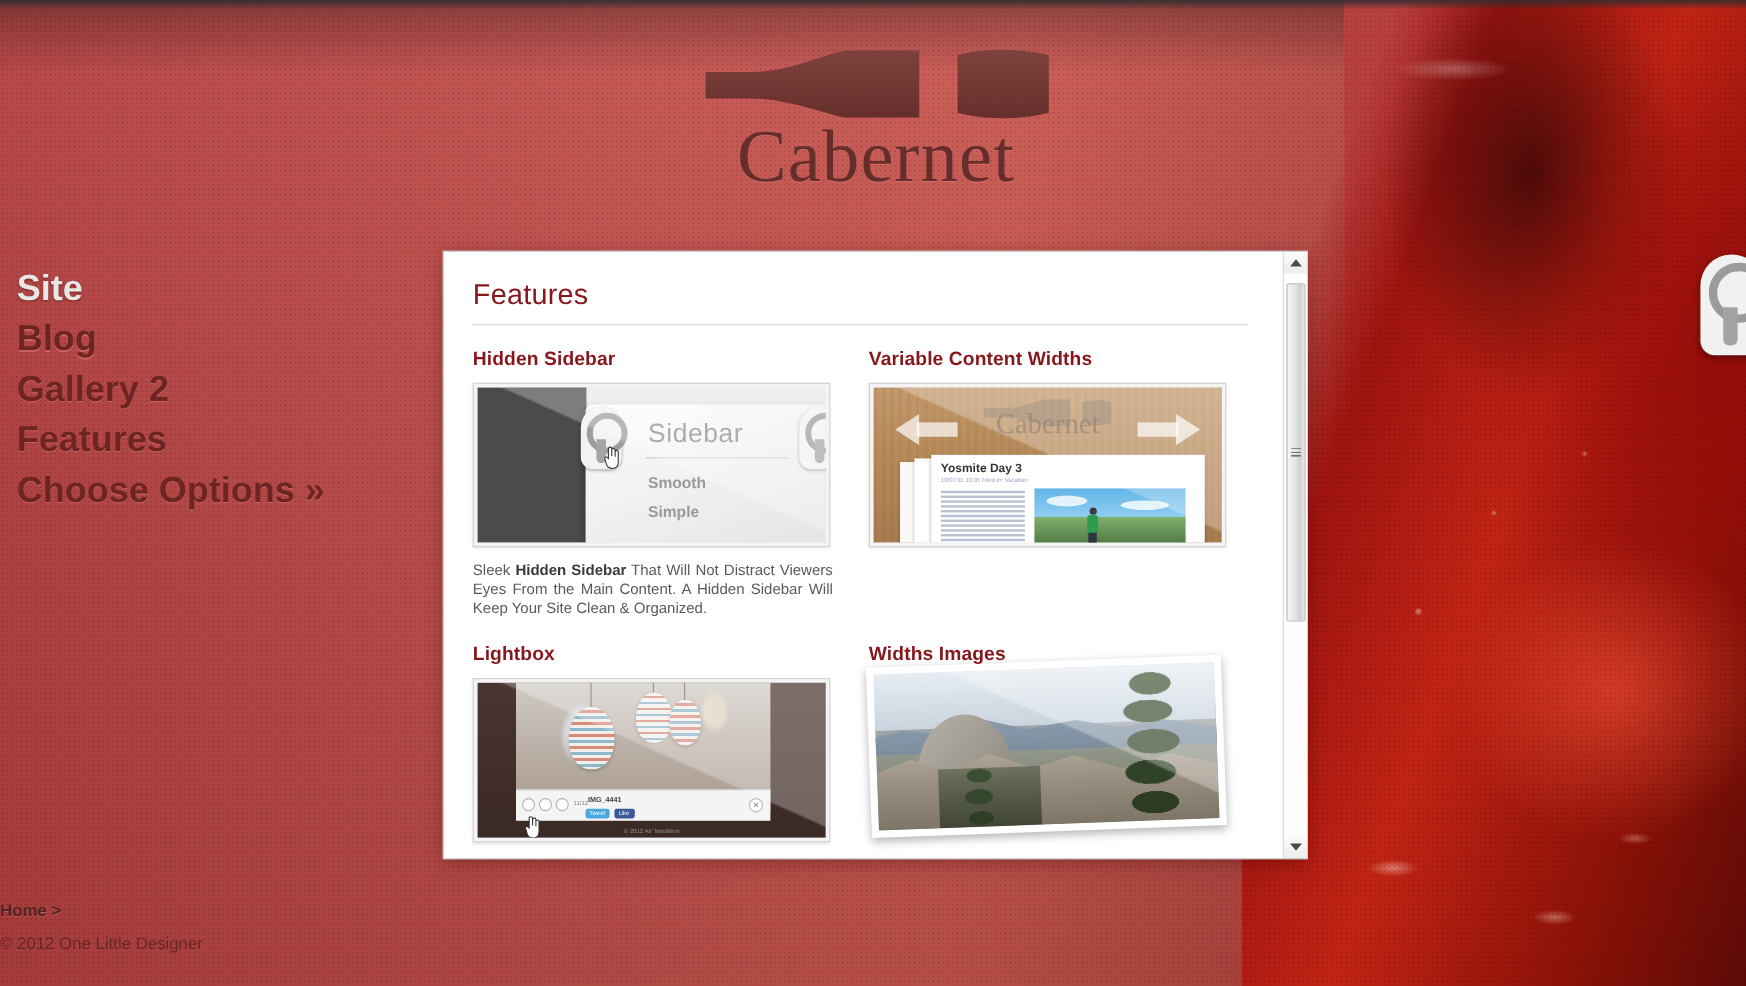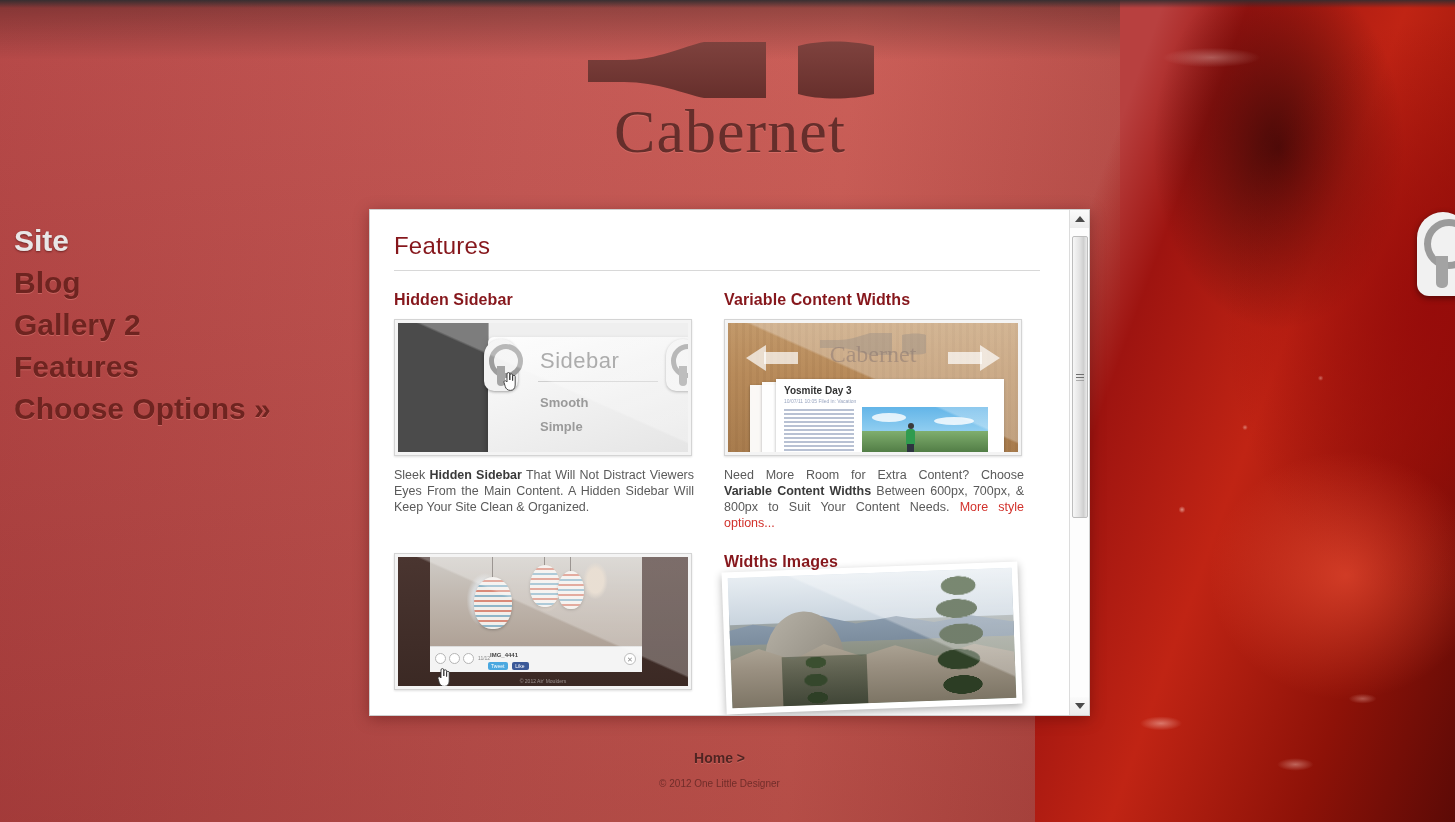--- a/index.html
+++ b/index.html
@@ -583,32 +583,31 @@
     width: 12px; height: 32px;
     background: #a3a3a3;
     border-radius: 0 0 5px 5px;
   }
 
   
   #footer {
     position: absolute;
     left: 0; right: 16px;
     top: 750px;
-    text-align: center;
   }
   .breadcrumb {
     font-size: 14px;
     font-weight: bold;
     color: #4f2422;
     text-shadow: 0 1px 0 rgba(255,170,160,0.25);
     cursor: pointer;
   }
   .copyright {
     margin-top: 12px;
-    font-size: 10px;
+    font-size: 14px;
     color: rgba(70,25,22,0.62);
   }
 </style>
 </head>
 <body>
 
 <div id="page">
 
   <div class="bg-left"></div>
   <div class="bg-wine"></div>
@@ -703,26 +702,24 @@
                     <span class="cloud1"></span>
                       <span class="cloud2"></span>
                     <span class="hiker-head"></span>
                     <span class="hiker-body"></span>
                     <span class="hiker-legs"></span>
                   </div>
                 </div>
               </div>
             </div>
           </div>
-          <p>
-            <span>Need More Room for Extra Content? Choose </span><b>Variable Content Widths</b><span> Between 600px, 700px, &amp; 800px to Suit Your Content Needs. </span><a class="lnk">More style options...</a>
-          </p>
         </article>
 
         <article class="feature">
+          <h3>Lightbox</h3>
           <div class="thumb-frame">
             <div class="thumb t-lightbox shine">
               <div class="lb-photo">
                 <span class="lb-cord" style="left:62px;top:0;height:22px;"></span>
                 <span class="lb-cord" style="left:114px;top:0;height:10px;"></span>
                 <span class="lb-cord" style="left:140px;top:0;height:16px;"></span>
                 <span class="lb-balloon b1"></span>
                 <span class="lb-balloon b2"></span>
                 <span class="lb-balloon b3"></span>
               </div>

